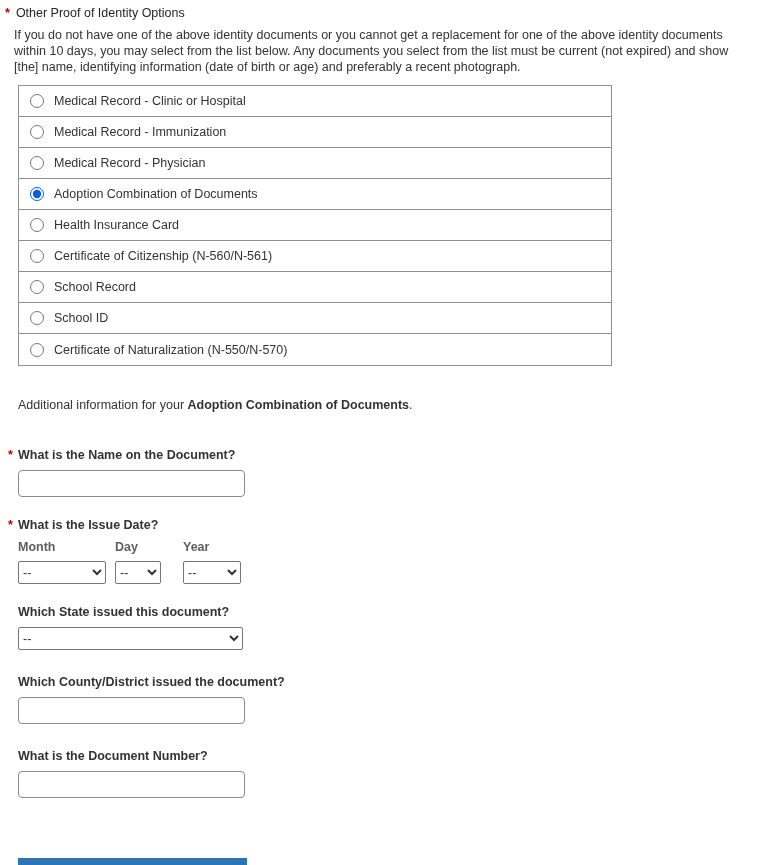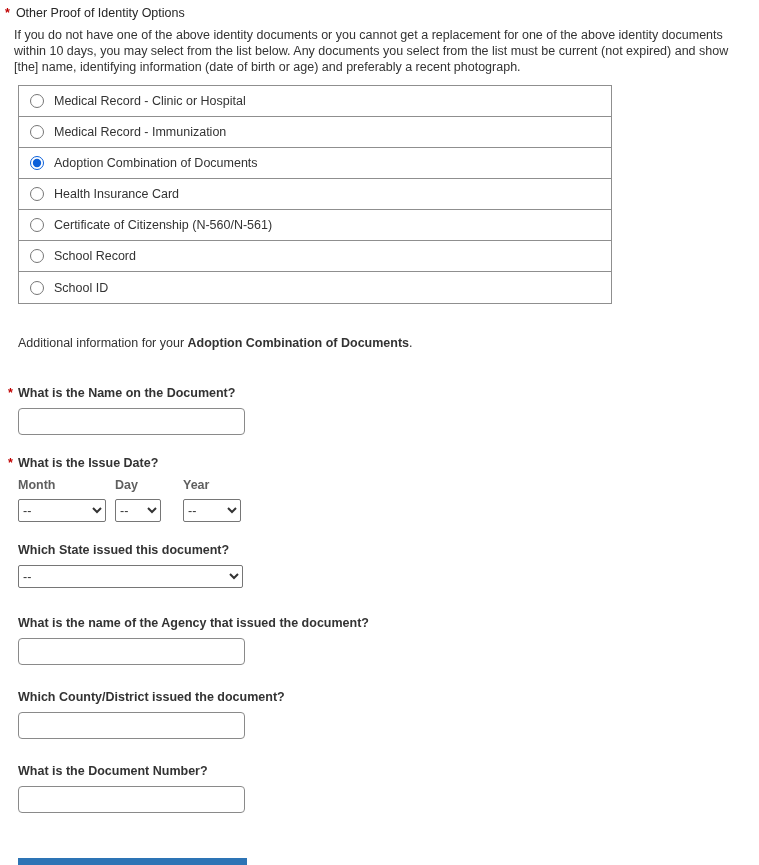--- a/index.html
+++ b/index.html
@@ -84,38 +84,46 @@
   <div class="options-table">
     <div class="option-row">
       <input type="radio" name="identity-option" style="">
       <span class="option-label">Medical Record - Clinic or Hospital</span>
     </div>
     <div class="option-row">
       <input type="radio" name="identity-option" style="">
       <span class="option-label">Medical Record - Immunization</span>
     </div>
     <div class="option-row">
+      <input type="radio" name="identity-option" style="">
+      <span class="option-label">Medical Record - Physician</span>
+    </div>
+    <div class="option-row">
       <input type="radio" name="identity-option" checked="" style="">
       <span class="option-label">Adoption Combination of Documents</span>
     </div>
     <div class="option-row">
       <input type="radio" name="identity-option" style="">
       <span class="option-label">Health Insurance Card</span>
     </div>
     <div class="option-row">
       <input type="radio" name="identity-option" style="">
       <span class="option-label">Certificate of Citizenship (N-560/N-561)</span>
     </div>
     <div class="option-row">
       <input type="radio" name="identity-option" style="">
       <span class="option-label">School Record</span>
     </div>
     <div class="option-row">
       <input type="radio" name="identity-option" style="">
       <span class="option-label">School ID</span>
+    </div>
+    <div class="option-row">
+      <input type="radio" name="identity-option" style="">
+      <span class="option-label">Certificate of Naturalization (N-550/N-570)</span>
     </div>
   </div>
 
   <div class="additional-info">
     <span>Additional information for your </span><strong>Adoption Combination of Documents</strong><span>.</span>
   </div>
 
   <div class="field" style="margin-top:36px;">
     <div class="field-label">
       <span class="req">*</span><span>What is the Name on the Document?</span>
@@ -151,26 +159,20 @@
 
   <div class="field" style="">
     <div class="field-label">
       <span>Which State issued this document?</span>
     </div>
     <select class="state-select">
       <option selected="">--</option>
     </select>
   </div>
 
-  <div class="field" style="margin-top:28px;">
-    <div class="field-label">
-      <span>What is the name of the Agency that issued the document?</span>
-    </div>
-    <input type="text" class="text-input" value="" style="">
-  </div>
 
   <div class="field" style="margin-top:25px;">
     <div class="field-label">
       <span>Which County/District issued the document?</span>
     </div>
     <input type="text" class="text-input" value="" style="">
   </div>
 
   <div class="field" style="margin-top:25px;">
     <div class="field-label">

